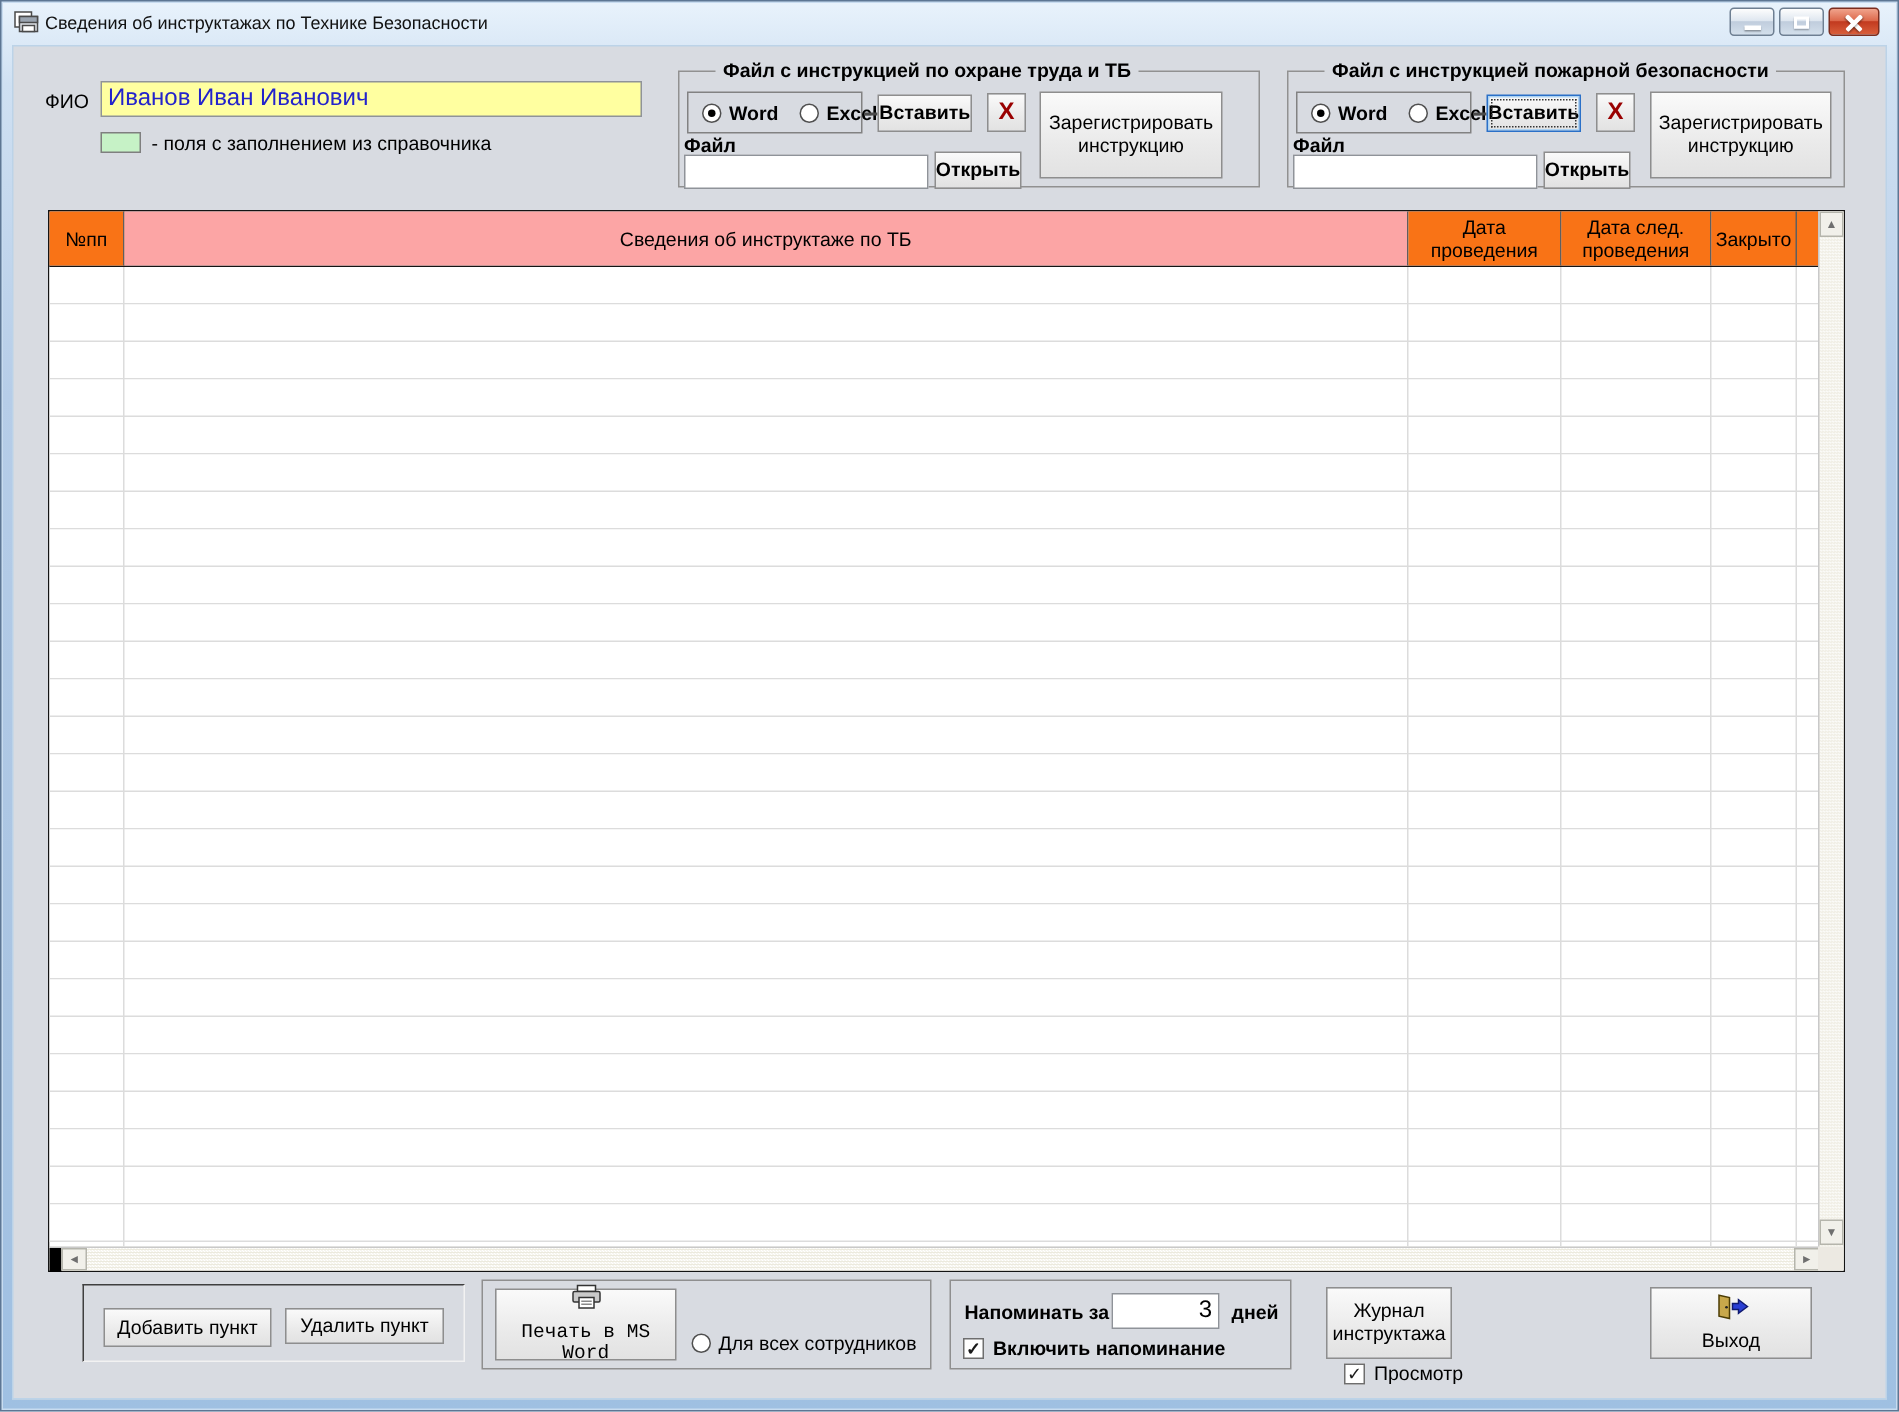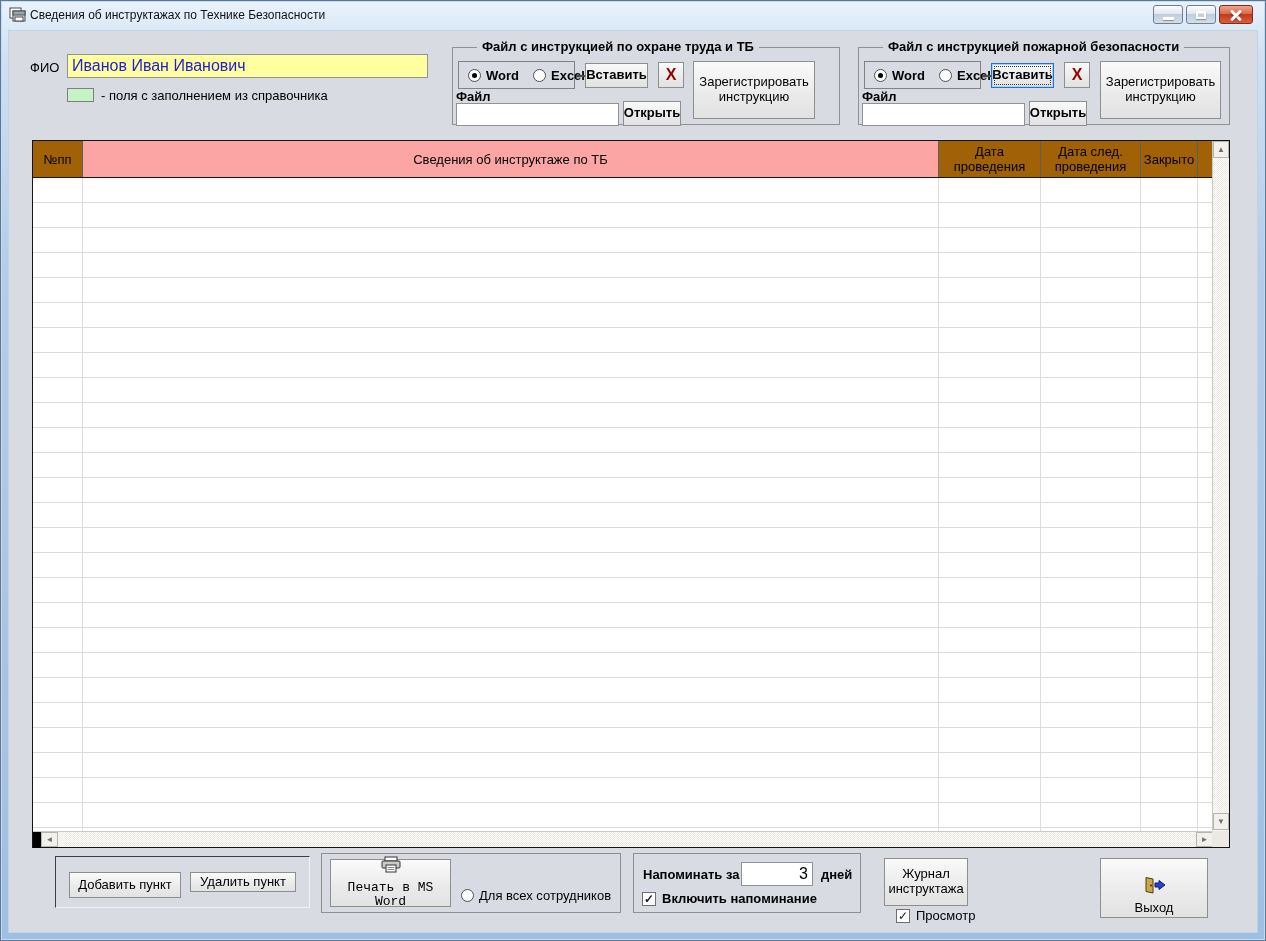--- a/index.html
+++ b/index.html
@@ -42,21 +42,21 @@
   .tfield {
     position:absolute; border:1px solid #8f9399; background:#fff; font-family:"Liberation Sans",sans-serif;
     font-size:16px; padding:0 4px; outline:none;
   }
   .tfield.yellow { background:#ffffa0; color:#2323cc; }
   .tfield.num { text-align:right; }
 
   .btn {
     position:absolute; display:flex; align-items:center; justify-content:center; text-align:center;
     background:linear-gradient(180deg,#fafafa,#eaeaea 60%,#e2e2e2); border:1px solid #8e8e8e;
-    font-size:13px; color:#000; line-height:1.15; cursor:default; padding:1px 2px;
+    font-size:13px; color:#000; line-height:1.15; cursor:default; padding:11px 2px;
   }
   .btn.focused { border:1px solid #2a70c8; box-shadow: inset 0 0 0 1px #aed3f2; outline:1px dotted #333; outline-offset:-4px; }
   .xglyph { color:#990000; font-weight:bold; font-size:16px; line-height:1; }
 
   .groupbox { position:absolute; border:1px solid #919191; }
   .gtitle { position:absolute; top:-9px; left:24px; background:#d8dbe1; padding:0 5px; font-weight:bold; white-space:nowrap; }
 
   .radio-frame { position:absolute; border:1px solid #828282; display:flex; align-items:center; gap:14px; padding-left:9px; }
   .radio { display:flex; align-items:center; gap:5px; }
   .rdot { width:13px; height:13px; border-radius:50%; border:1px solid #4f4f4f; background:#fff; position:relative; flex:none; }
@@ -67,21 +67,21 @@
   .cbox { width:14px; height:14px; border:1px solid #6e6e6e; background:#fff; display:flex; align-items:center; justify-content:center; font-size:12px; color:#1a1a1a; flex:none; }
   .checkbox .mark { visibility:hidden; }
   .checkbox.checked .mark { visibility:visible; }
 
   .swatch { position:absolute; width:27px; height:14px; background:#c6f2c6; border:1px solid #7f7f7f; }
 
   
   .table { position:absolute; left:32px; top:140px; width:1198px; height:708px; border:1px solid #141414; background:#fff; }
   .table-main { position:absolute; left:0; top:0; width:1180px; height:706px; }
   .thead { position:absolute; left:0; top:0; height:37px; width:1180px; display:flex; border-bottom:1px solid #141414; }
-  .th { display:flex; align-items:center; justify-content:center; text-align:center; background:#a16207; border-right:1px solid #5f5f5f; line-height:15px; font-size:13px; }
+  .th { display:flex; align-items:center; justify-content:center; text-align:center; background:#f97316; border-right:1px solid #5f5f5f; line-height:15px; font-size:13px; }
   .th.c0 { width:50px; } .th.c1 { width:856px; background:#fca5a5; } .th.c2 { width:102px; }
   .th.c3 { width:100px; } .th.c4 { width:57px; } .th.c5 { width:15px; border-right:none; }
   .tbody { position:absolute; left:0; top:37px; width:1180px; height:653px; overflow:hidden; background:#fff; }
   .trow { height:25px; border-bottom:1px solid #dcdcdc; background:#fff; }
   .vline { position:absolute; top:0; bottom:0; width:1px; background:#dcdcdc; }
 
   .dither {
     background-color:#f4f2ec;
     background-image:conic-gradient(#ffffff 25%, #eceade 0 50%, #ffffff 0 75%, #eceade 0);
     background-size:2px 2px;
@@ -281,21 +281,21 @@
   </div>
 
   <div class="btn" style="left:884px; top:858px; width:84px; height:48px; padding:2px 4px;">Журнал инструктажа</div>
   <span class="checkbox checked" style="left:896px; top:908px;">
     <span class="cbox">
         <span class="mark">✓</span>
       </span>
     <span>Просмотр</span>
   </span>
 
-  <div class="btn" style="left:1100px; top:858px; width:108px; height:60px;align-items:flex-end;">
+  <div class="btn" style="left:1100px; top:858px; width:108px; height:48px;">
     <span class="icon-stack">
       <span>
         <svg width="24" height="18" viewBox="0 0 24 18">
           <polygon points="4,1.5 11,3 11,17 4,15.5" fill="#c8a84b" stroke="#4c3d05"></polygon>
           <circle cx="9" cy="9.5" r="0.9" fill="#222"></circle>
           <polygon points="23,9 17,4.5 17,7 13,7 13,11 17,11 17,13.5" fill="#2a3fd4" stroke="#101a70"></polygon>
         </svg>
       </span>
       <span>Выход</span>
     </span>

